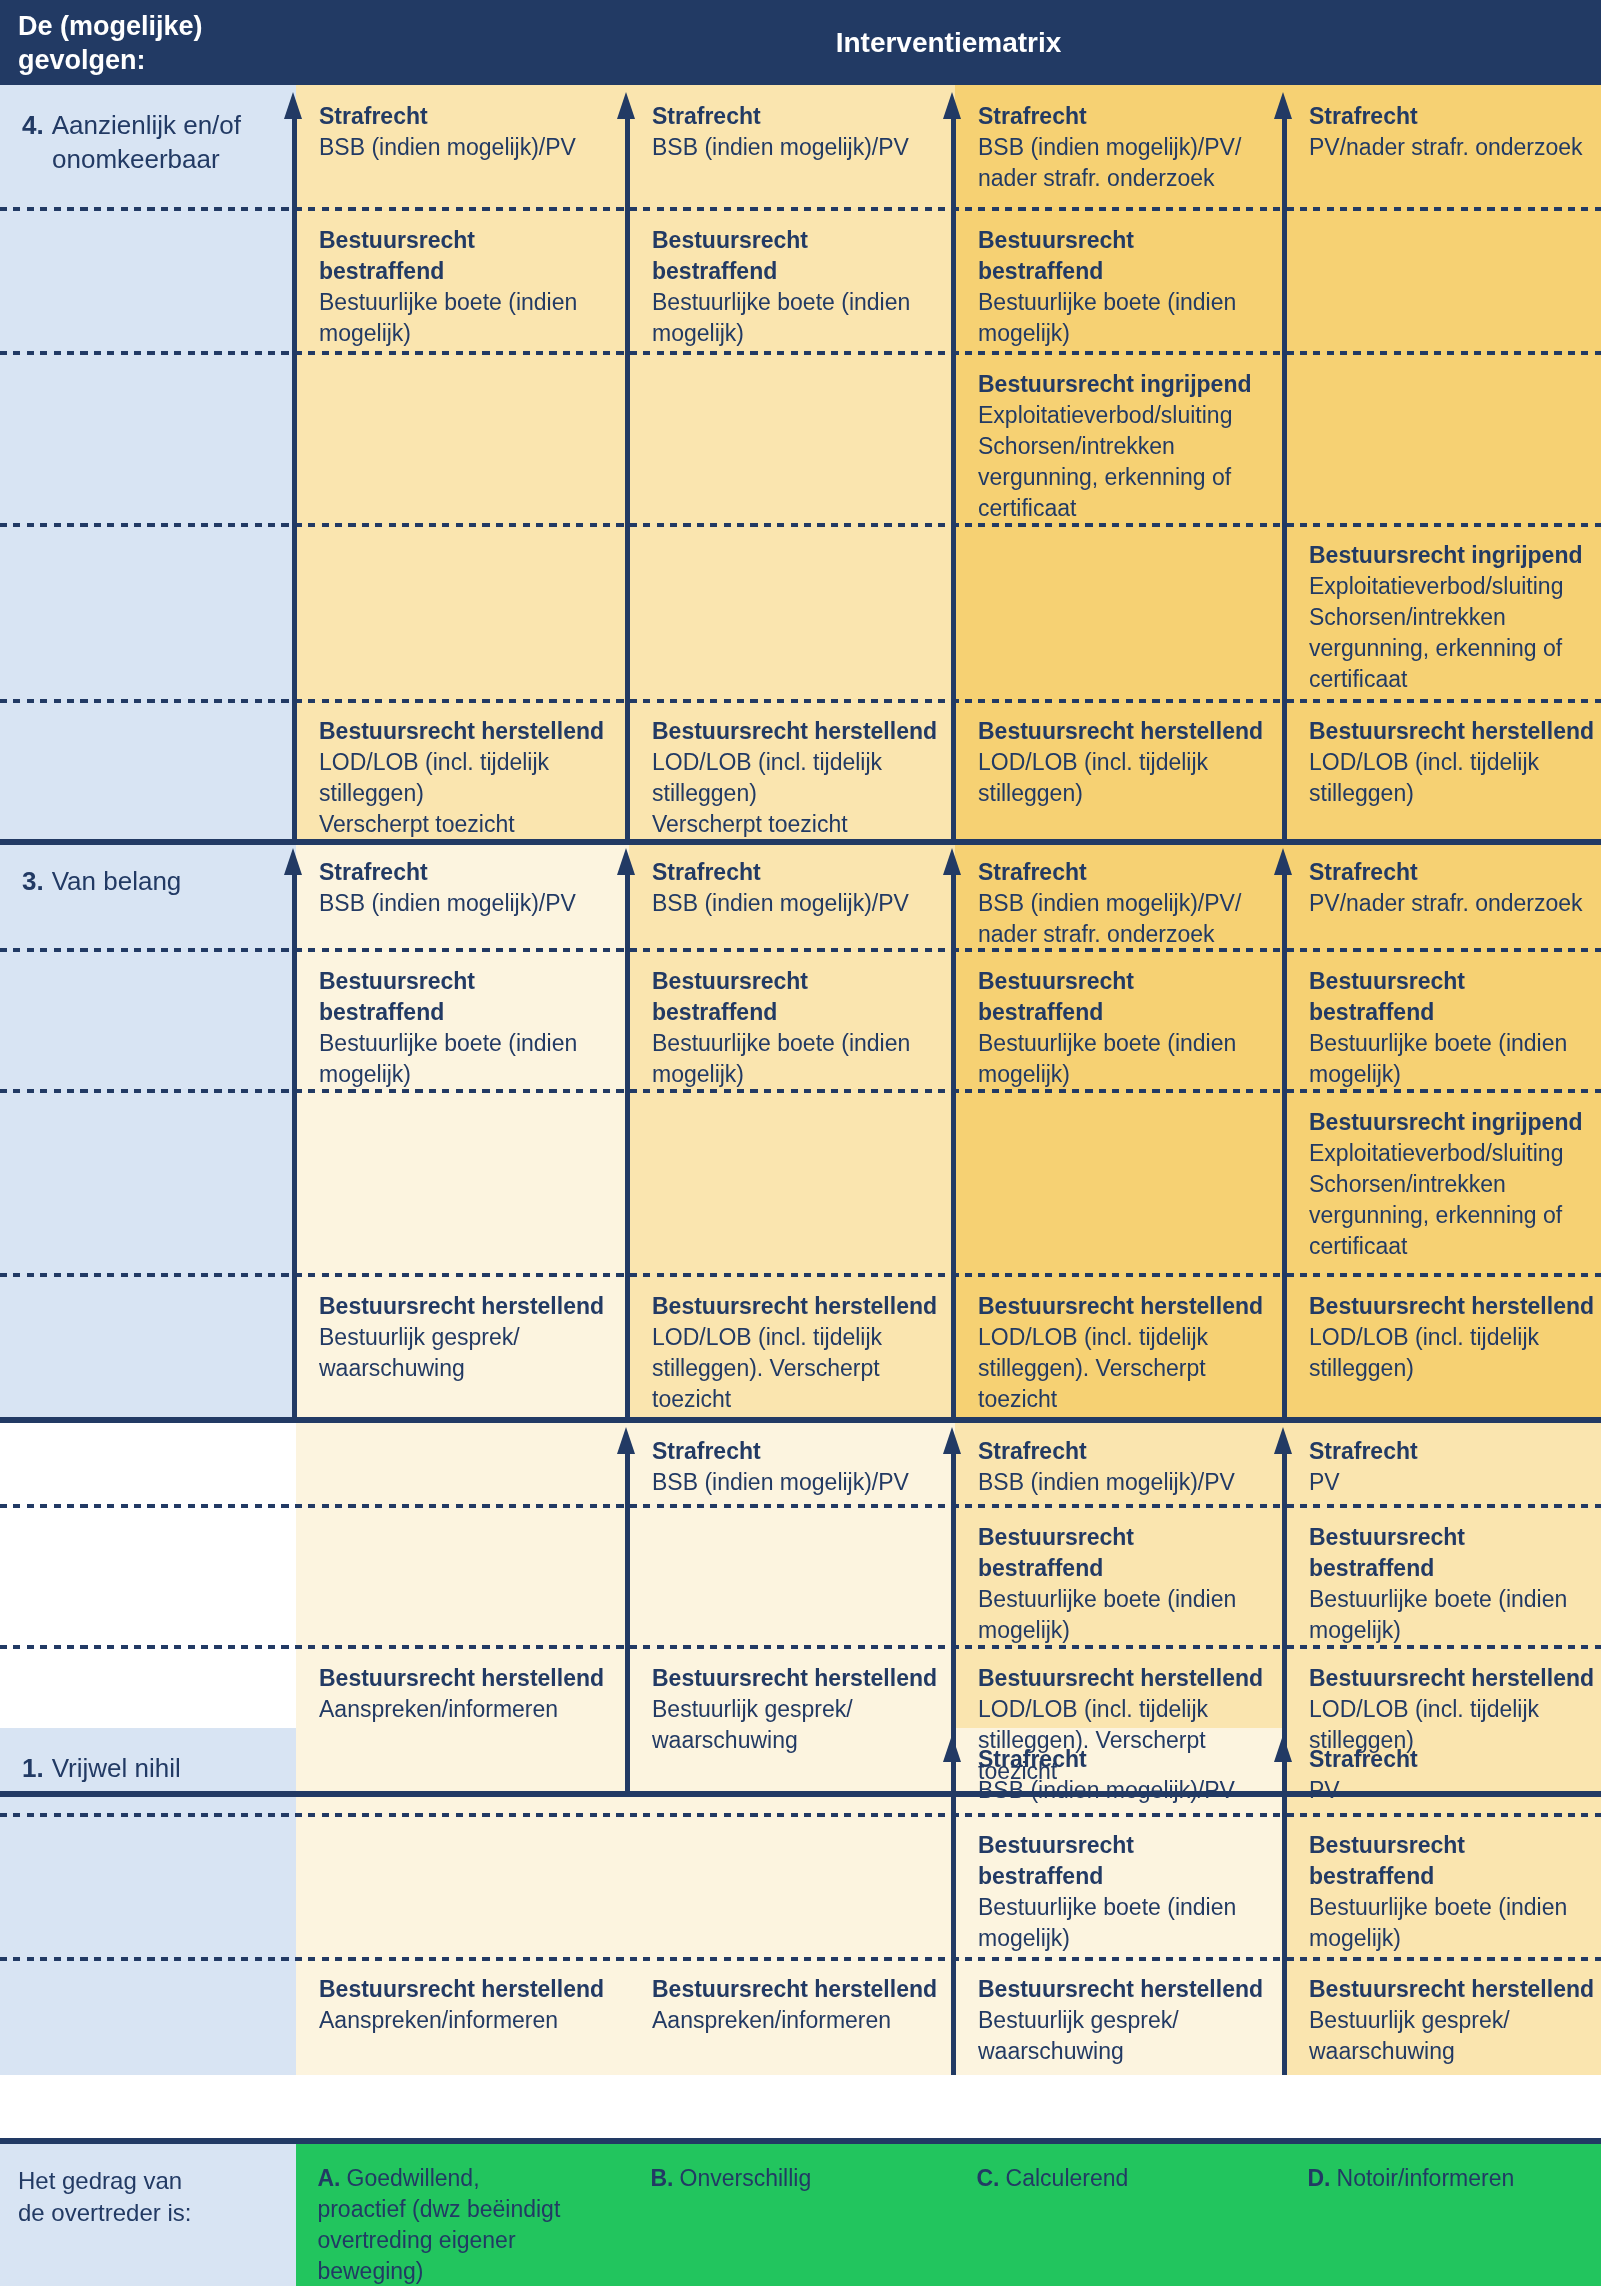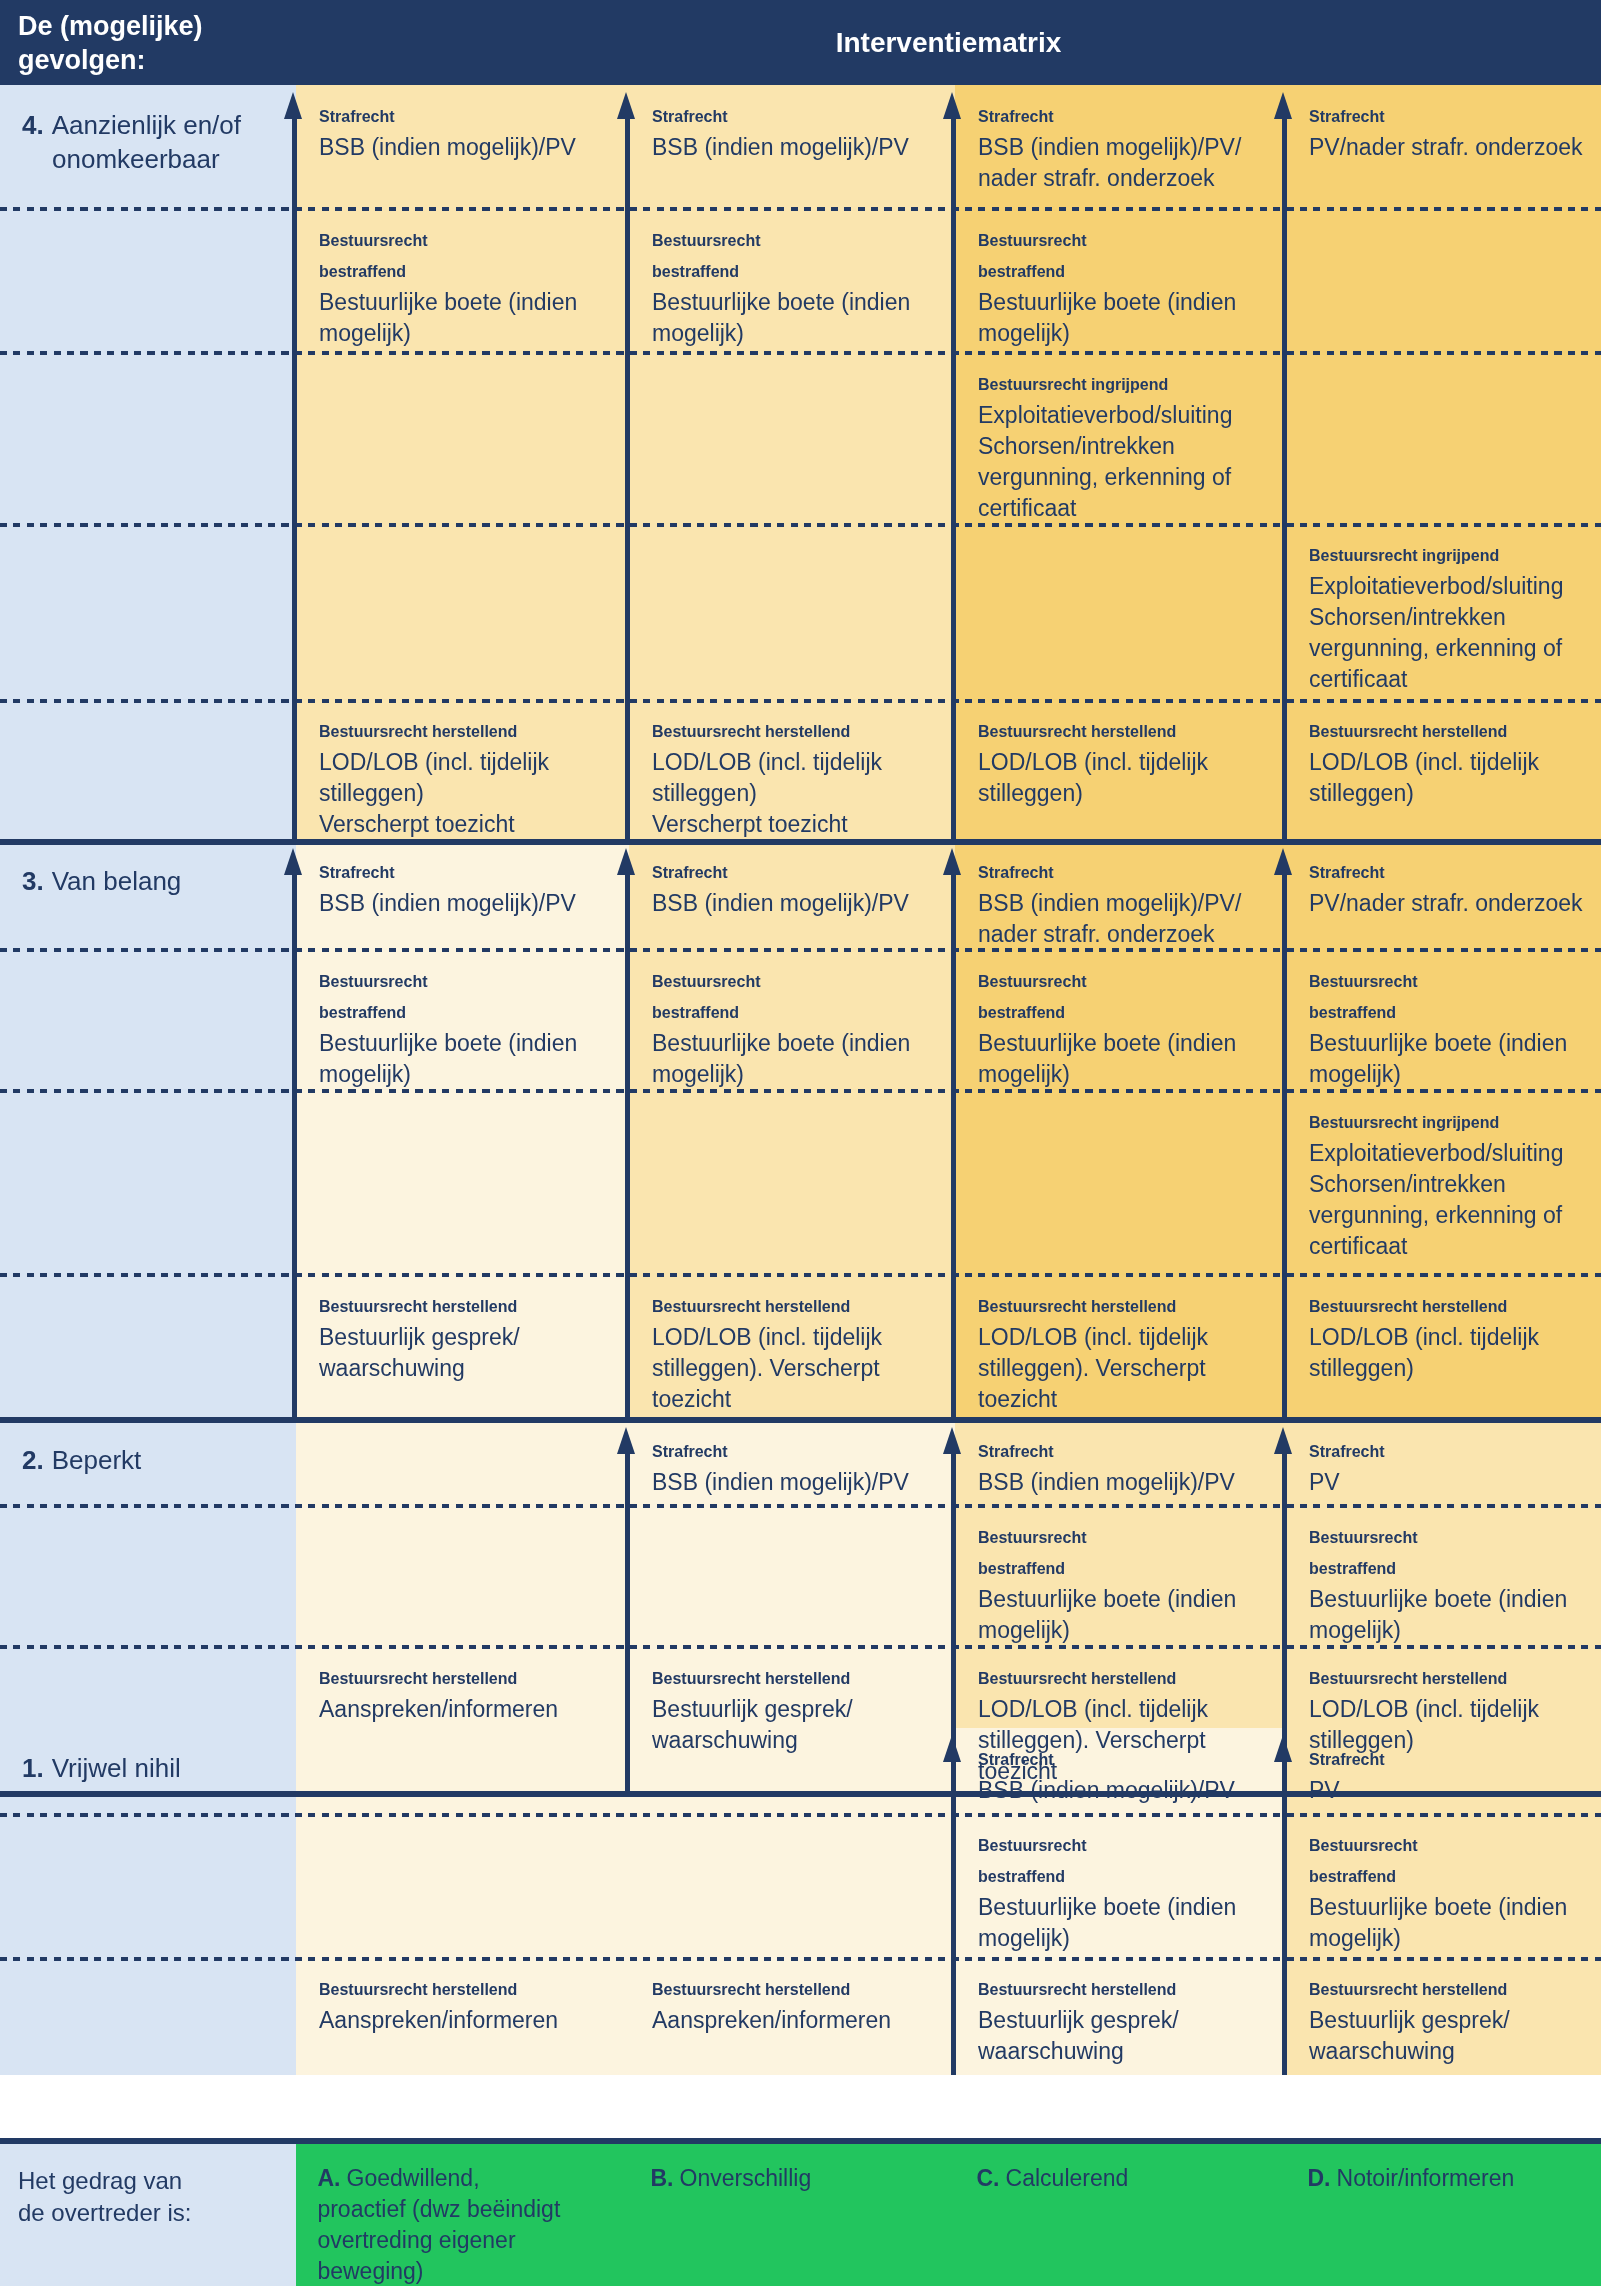--- a/index.html
+++ b/index.html
@@ -24,21 +24,21 @@
   .b3{top:841px;height:578px;}
   .b2{top:1420px;height:374px;}
   .b1{top:1728px;height:347px;}
   .row-label{position:absolute;left:0;top:0;bottom:0;width:296px;background:var(--blue);box-sizing:border-box;padding:23px 12.5px 0 52px;font-size:26px;line-height:34px;text-indent:-30px;}
   .row-label .num{font-weight:bold;margin-right:8px;}
   .strip{position:absolute;top:0;bottom:0;}
   .bg-cream{background:var(--cream);}
   .bg-ly{background:var(--ly);}
   .bg-gold{background:var(--gold);}
   .cell{box-sizing:border-box;overflow:hidden;padding:16px 9px 0 23px;position:relative;z-index:4;}
-  .t{font-size:16px;line-height:31px;font-weight:bold;white-space:nowrap;}
+  .t{font-size:23px;line-height:31px;font-weight:bold;white-space:nowrap;}
   .b{font-size:23px;line-height:31px;white-space:nowrap;}
   .shaft{position:absolute;left:-3.6px;width:4.5px;top:30px;bottom:0;background:var(--navy);z-index:3;}
   .arrowhead{position:absolute;left:-11.6px;top:7.1px;width:0;height:0;border-left:9.8px solid transparent;border-right:9.8px solid transparent;border-bottom:27px solid var(--navy);z-index:3;}
   .dash{position:absolute;left:0;width:1601px;height:3.6px;z-index:2;background:repeating-linear-gradient(90deg,var(--navy) 0 7.1px,transparent 7.1px 13.4px);}
   .sep{position:absolute;left:0;width:1601px;height:6.2px;background:var(--navy);z-index:6;}
   
   .footer{position:absolute;left:0;top:2140px;width:1601px;height:146px;background:#22c55e;}
   .footer .row-label{padding:25px 9px 0 18px;text-indent:0;font-size:24px;line-height:32px;}
   .f-item{position:absolute;top:0;bottom:0;box-sizing:border-box;padding:23px 7.1px 0 21.4px;font-size:23px;line-height:31px;}
   .fprefix{font-weight:bold;margin-right:6.2px;}
@@ -258,21 +258,20 @@
         <div class="b">stilleggen)</div>
       </div>
     </div>
 
     <div class="dash" style="top:107px"></div>
     <div class="dash" style="top:248px"></div>
     <div class="dash" style="top:432px"></div>
   </section>
 
   <section class="block b2">
-    <div class="row-label"><span class="num">2.</span><span>Beperkt</span></div>
 
     <div class="strip bg-cream" style="left:296px;width:333px">
       <div class="cell" style="height:86px"></div>
       <div class="cell" style="height:141px"></div>
       <div class="cell" style="height:148px">
         <div class="t">Bestuursrecht herstellend</div>
         <div class="b">Aanspreken/informeren</div>
       </div>
     </div>
 

